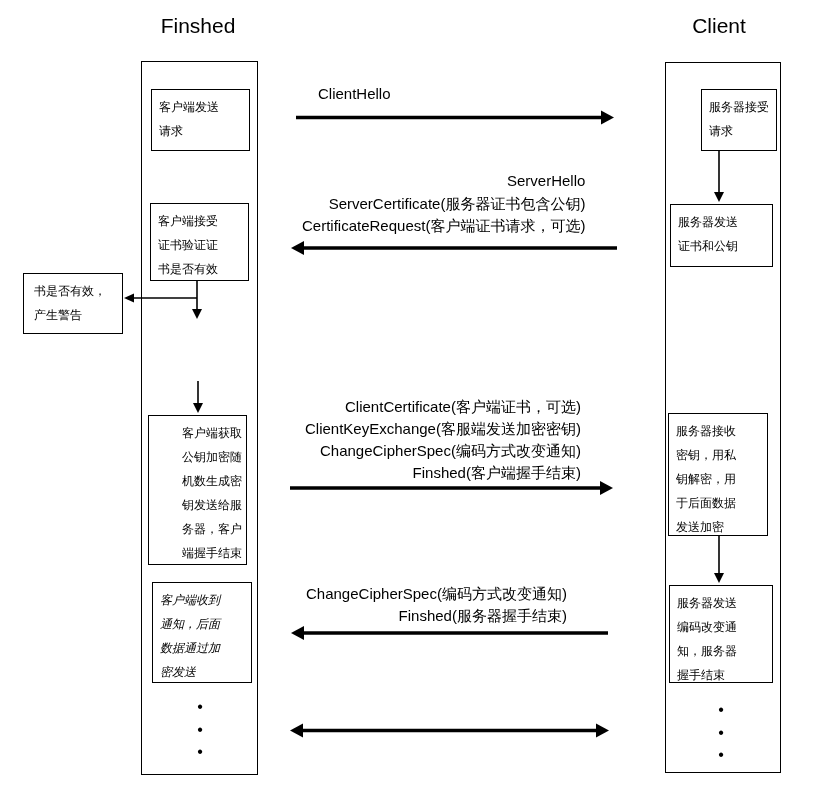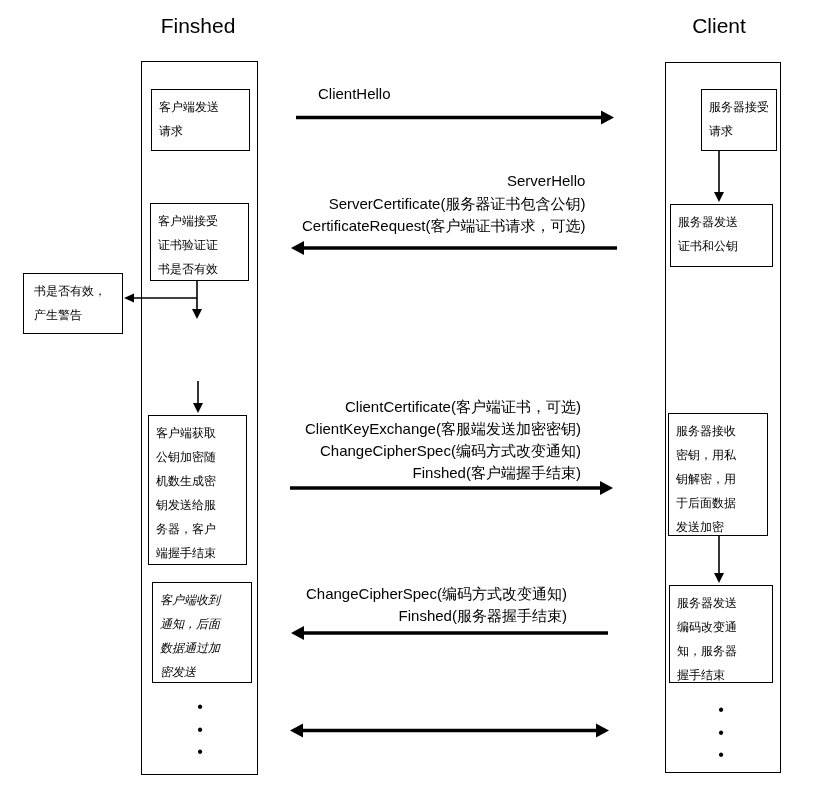--- a/index.html
+++ b/index.html
@@ -126,21 +126,21 @@
       <line class="flow-line" x1="719" y1="536" x2="719" y2="574"></line>
       <polygon class="head" points="714,573 724,573 719,583"></polygon>
     </g>
   </svg>
 
   <div class="node" style="left:151px; top:89px; width:99px; height:62px;">客户端发送
 请求</div>
   <div class="node" style="left:150px; top:203px; width:99px; height:78px;">客户端接受
 证书验证证
 书是否有效</div>
-  <div class="node" style="left:148px; top:415px; width:99px; height:150px;">客户端获取
+  <div class="node" style="left:148px; top:415px; width:99px; height:150px;text-align:right;">客户端获取
 公钥加密随
 机数生成密
 钥发送给服
 务器，客户
 端握手结束</div>
   <div class="node" style="left:152px; top:582px; width:100px; height:101px;font-style:italic;">客户端收到
 通知，后面
 数据通过加
 密发送</div>
   <div class="dots" style="left:170px; top:696px;">•

